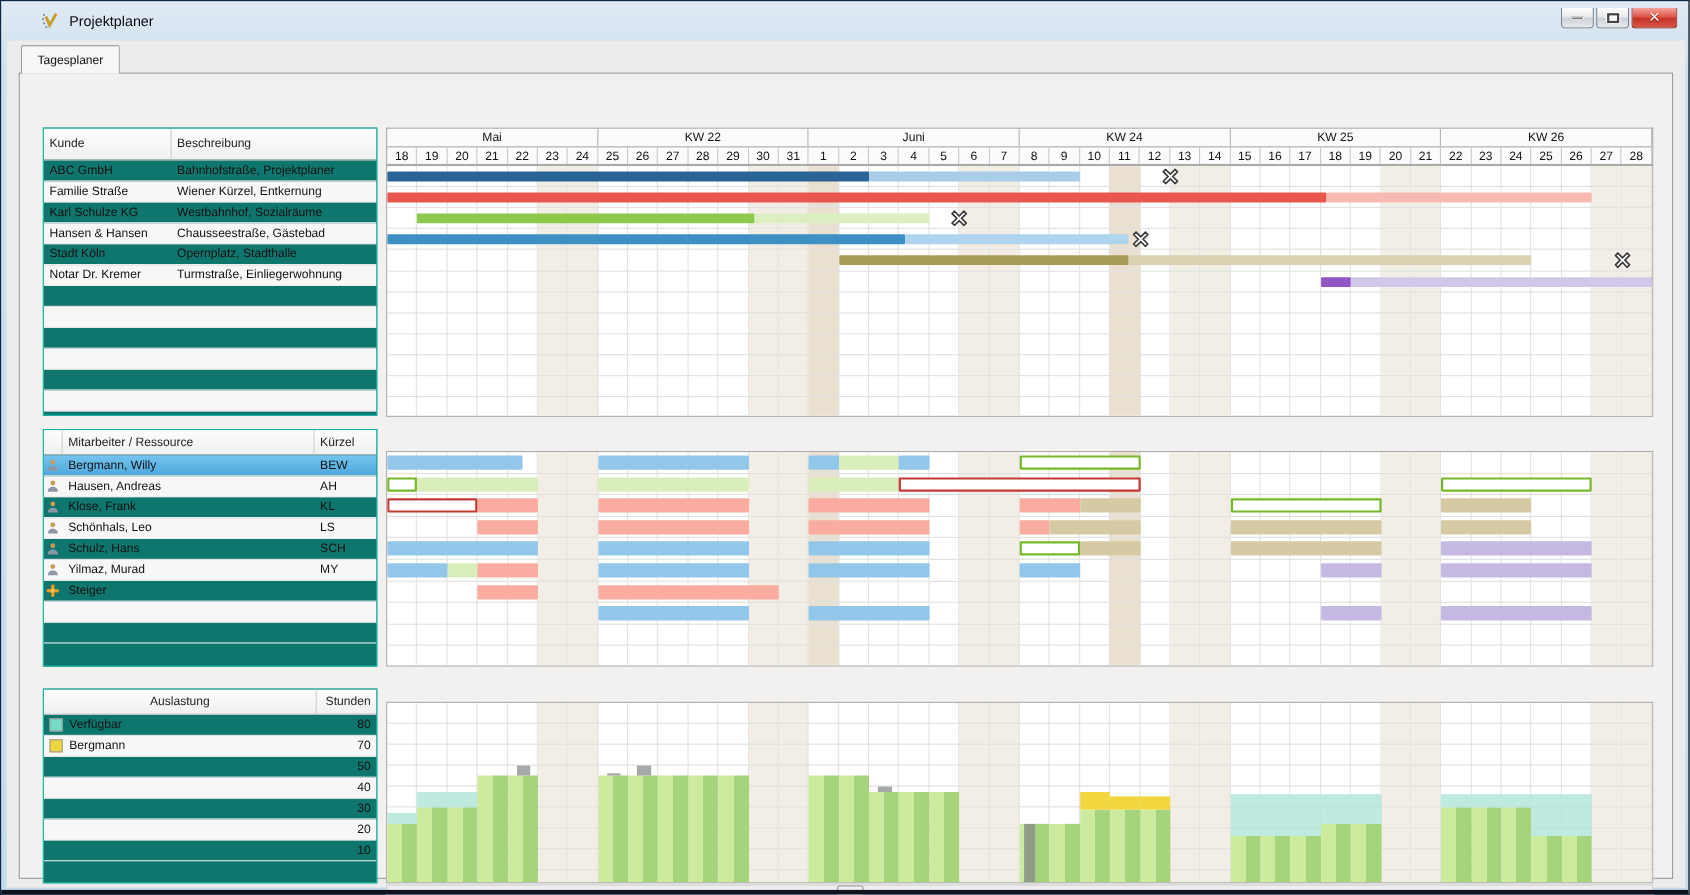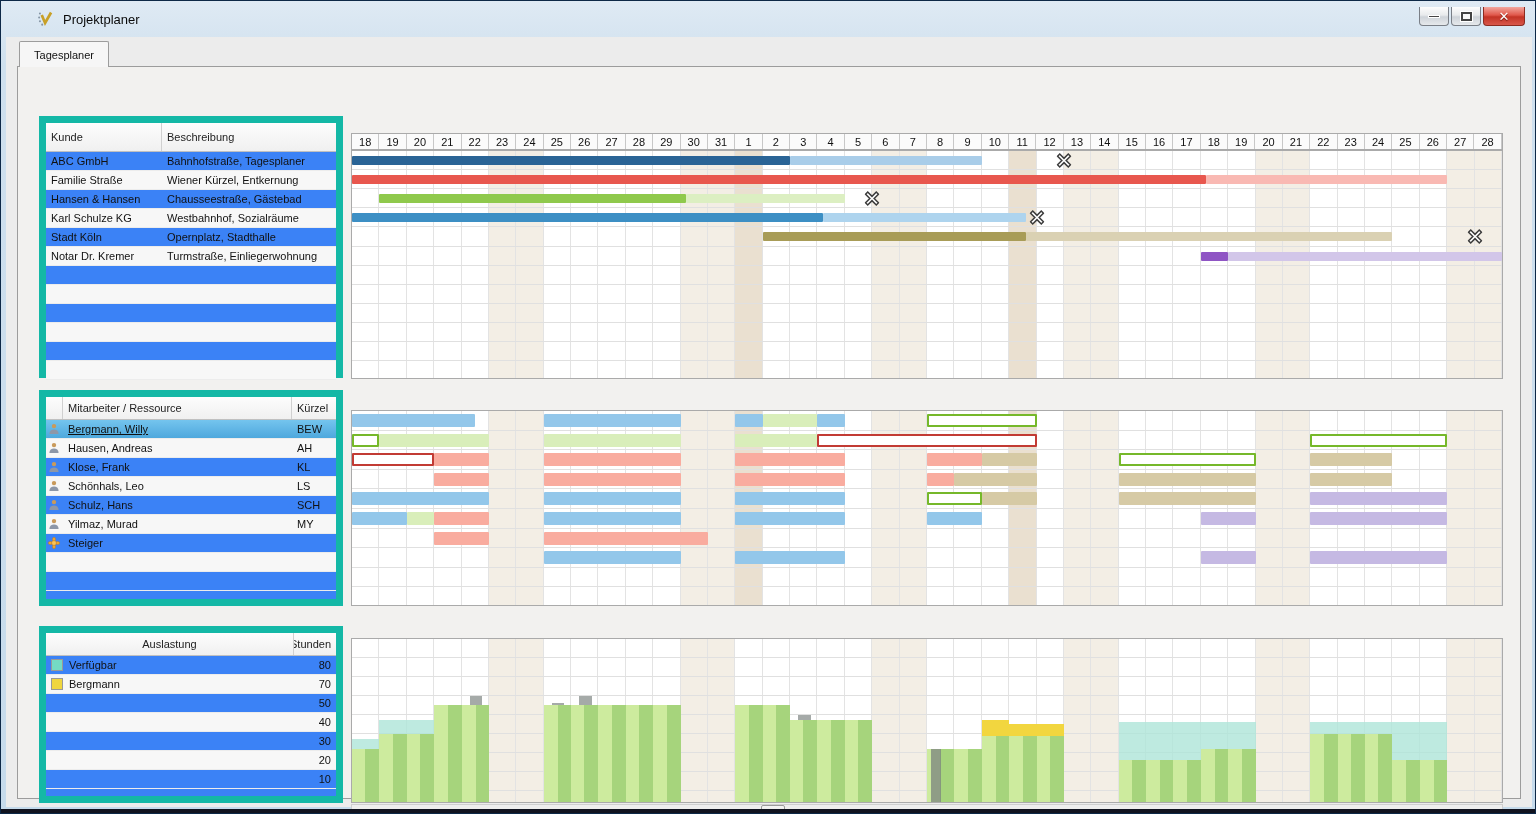--- a/index.html
+++ b/index.html
@@ -17,21 +17,21 @@
   .winbtn.close{width:42px;background:linear-gradient(180deg,#f2a79e 0%,#e0574a 45%,#c33325 55%,#d8574a 100%);border-color:#8c2b20;}
   .glyph-min{width:12px;height:3px;background:#444;border:1px solid #fff;}
   .glyph-max{width:11px;height:9px;border:2px solid #444;box-shadow:0 0 0 1px #fff;background:#f8f8f8;}
   .glyph-x{color:#fff;font-weight:bold;font-size:13px;text-shadow:0 1px 1px #701710;}
   
   #client{position:absolute;left:5px;top:36px;width:1526px;height:770px;background:#ececec;}
   #tab{position:absolute;left:13px;top:4px;width:90px;height:26px;background:#f6f6f6;border:1px solid #9c9c9c;border-bottom:none;
        border-radius:2px 2px 0 0;display:flex;align-items:center;justify-content:center;z-index:3;}
   #tabpage{position:absolute;left:11px;top:29px;width:1504px;height:733px;background:#f2f1ef;border:1px solid #9c9c9c;}
   
-  .ltable{position:absolute;background:#3b82f6;border:7px solid #14b8a6;}
+  .ltable{position:absolute;background:#0f766e;border:1px solid #14b8a6;}
   .lt-header{display:flex;background:linear-gradient(180deg,#fdfdfd,#f0f0f0);border-bottom:1px solid #c0c0c0;color:#222;}
   .lt-header .hc{padding:0 5px;display:flex;align-items:center;border-right:1px solid #d0d0d0;overflow:hidden;white-space:nowrap;}
   .lt-row{display:flex;border-bottom:1px solid #ececec;height:19px;align-items:center;}
   .lt-row:nth-child(even){background:#f7f7f7;}
   .lt-row .c{padding:0 5px;overflow:hidden;white-space:nowrap;height:100%;display:flex;align-items:center;}
   .lt-row.sel{background:linear-gradient(180deg,#74c4ee,#4ea8dd);}
   
   .chart{position:absolute;background:#fff;border:1px solid #aaa;overflow:hidden;}
   #tl-weeks,#tl-days{position:absolute;left:344px;width:1152px;display:flex;border:1px solid #aaa;background:#fbfbfb;}
   #tl-weeks{top:78px;height:17px;border-bottom:none;}
@@ -85,33 +85,33 @@
     <div id="tabpage">
 
       <div class="ltable" id="cust-table" style="left:21px;top:49px;width:304px;height:262px;">
         <div class="lt-header" style="height:29px;">
           <div class="hc" style="width:116px;">Kunde</div>
           <div class="hc" style="flex:1;border-right:none;">Beschreibung</div>
         </div>
         <div id="cust-rows">
             <div class="lt-row">
               <div class="c" style="width: 116px;">ABC GmbH</div>
-              <div class="c" style="flex: 1 1 0%;">Bahnhofstraße, Tagesplaner</div>
+              <div class="c" style="flex: 1 1 0%;">Bahnhofstraße, Projektplaner</div>
             </div>
             <div class="lt-row">
               <div class="c" style="width: 116px;">Familie Straße</div>
               <div class="c" style="flex: 1 1 0%;">Wiener Kürzel, Entkernung</div>
             </div>
             <div class="lt-row">
+              <div class="c" style="width: 116px;">Karl Schulze KG</div>
+              <div class="c" style="flex: 1 1 0%;">Westbahnhof, Sozialräume</div>
+            </div>
+            <div class="lt-row">
               <div class="c" style="width: 116px;">Hansen &amp; Hansen</div>
               <div class="c" style="flex: 1 1 0%;">Chausseestraße, Gästebad</div>
-            </div>
-            <div class="lt-row">
-              <div class="c" style="width: 116px;">Karl Schulze KG</div>
-              <div class="c" style="flex: 1 1 0%;">Westbahnhof, Sozialräume</div>
             </div>
             <div class="lt-row">
               <div class="c" style="width: 116px;">Stadt Köln</div>
               <div class="c" style="flex: 1 1 0%;">Opernplatz, Stadthalle</div>
             </div>
             <div class="lt-row">
               <div class="c" style="width: 116px;">Notar Dr. Kremer</div>
               <div class="c" style="flex: 1 1 0%;">Turmstraße, Einliegerwohnung</div>
             </div>
             <div class="lt-row"></div>
@@ -130,21 +130,21 @@
           <div class="hc" style="flex:1;border-right:none;">Kürzel</div>
         </div>
         <div id="res-rows">
             <div class="lt-row sel">
               <div class="c" style="width: 17px; padding: 0px 2px;">
                 <svg viewBox="0 0 12 12" width="12" height="12">
                   <circle cx="6" cy="3.1" r="2.2" fill="#c99a5b"></circle>
                   <path d="M1.4 11c0-2.9 2.1-4.4 4.6-4.4s4.6 1.5 4.6 4.4z" fill="#8d97a8"></path>
                 </svg>
               </div>
-              <div class="c" style="width: 229px; text-decoration: underline;">Bergmann, Willy</div>
+              <div class="c" style="width: 229px;">Bergmann, Willy</div>
               <div class="c" style="flex: 1 1 0%;">BEW</div>
             </div>
             <div class="lt-row">
               <div class="c" style="width: 17px; padding: 0px 2px;">
                 <svg viewBox="0 0 12 12" width="12" height="12">
                   <circle cx="6" cy="3.1" r="2.2" fill="#c99a5b"></circle>
                   <path d="M1.4 11c0-2.9 2.1-4.4 4.6-4.4s4.6 1.5 4.6 4.4z" fill="#8d97a8"></path>
                 </svg>
               </div>
               <div class="c" style="width: 229px;">Hausen, Andreas</div>
@@ -246,20 +246,28 @@
               <div class="c" style="width: 248px;"></div>
               <div class="c" style="flex: 1 1 0%; justify-content: flex-end;">20</div>
             </div>
             <div class="lt-row">
               <div class="c" style="width: 248px;"></div>
               <div class="c" style="flex: 1 1 0%; justify-content: flex-end;">10</div>
             </div>
           </div>
       </div>
 
+      <div id="tl-weeks" style="left:333px;top:49px;">
+          <div class="wk" style="width: 16.6667%;">Mai</div>
+          <div class="wk" style="width: 16.6667%;">KW 22</div>
+          <div class="wk" style="width: 16.6667%;">Juni</div>
+          <div class="wk" style="width: 16.6667%;">KW 24</div>
+          <div class="wk" style="width: 16.6667%;">KW 25</div>
+          <div class="wk" style="width: 16.6667%;">KW 26</div>
+        </div>
       <div id="tl-days" style="left:333px;top:66px;">
           <div class="dayc" style="width: 2.38095%;">18</div>
           <div class="dayc" style="width: 2.38095%;">19</div>
           <div class="dayc" style="width: 2.38095%;">20</div>
           <div class="dayc" style="width: 2.38095%;">21</div>
           <div class="dayc" style="width: 2.38095%;">22</div>
           <div class="dayc" style="width: 2.38095%;">23</div>
           <div class="dayc" style="width: 2.38095%;">24</div>
           <div class="dayc" style="width: 2.38095%;">25</div>
           <div class="dayc" style="width: 2.38095%;">26</div>

